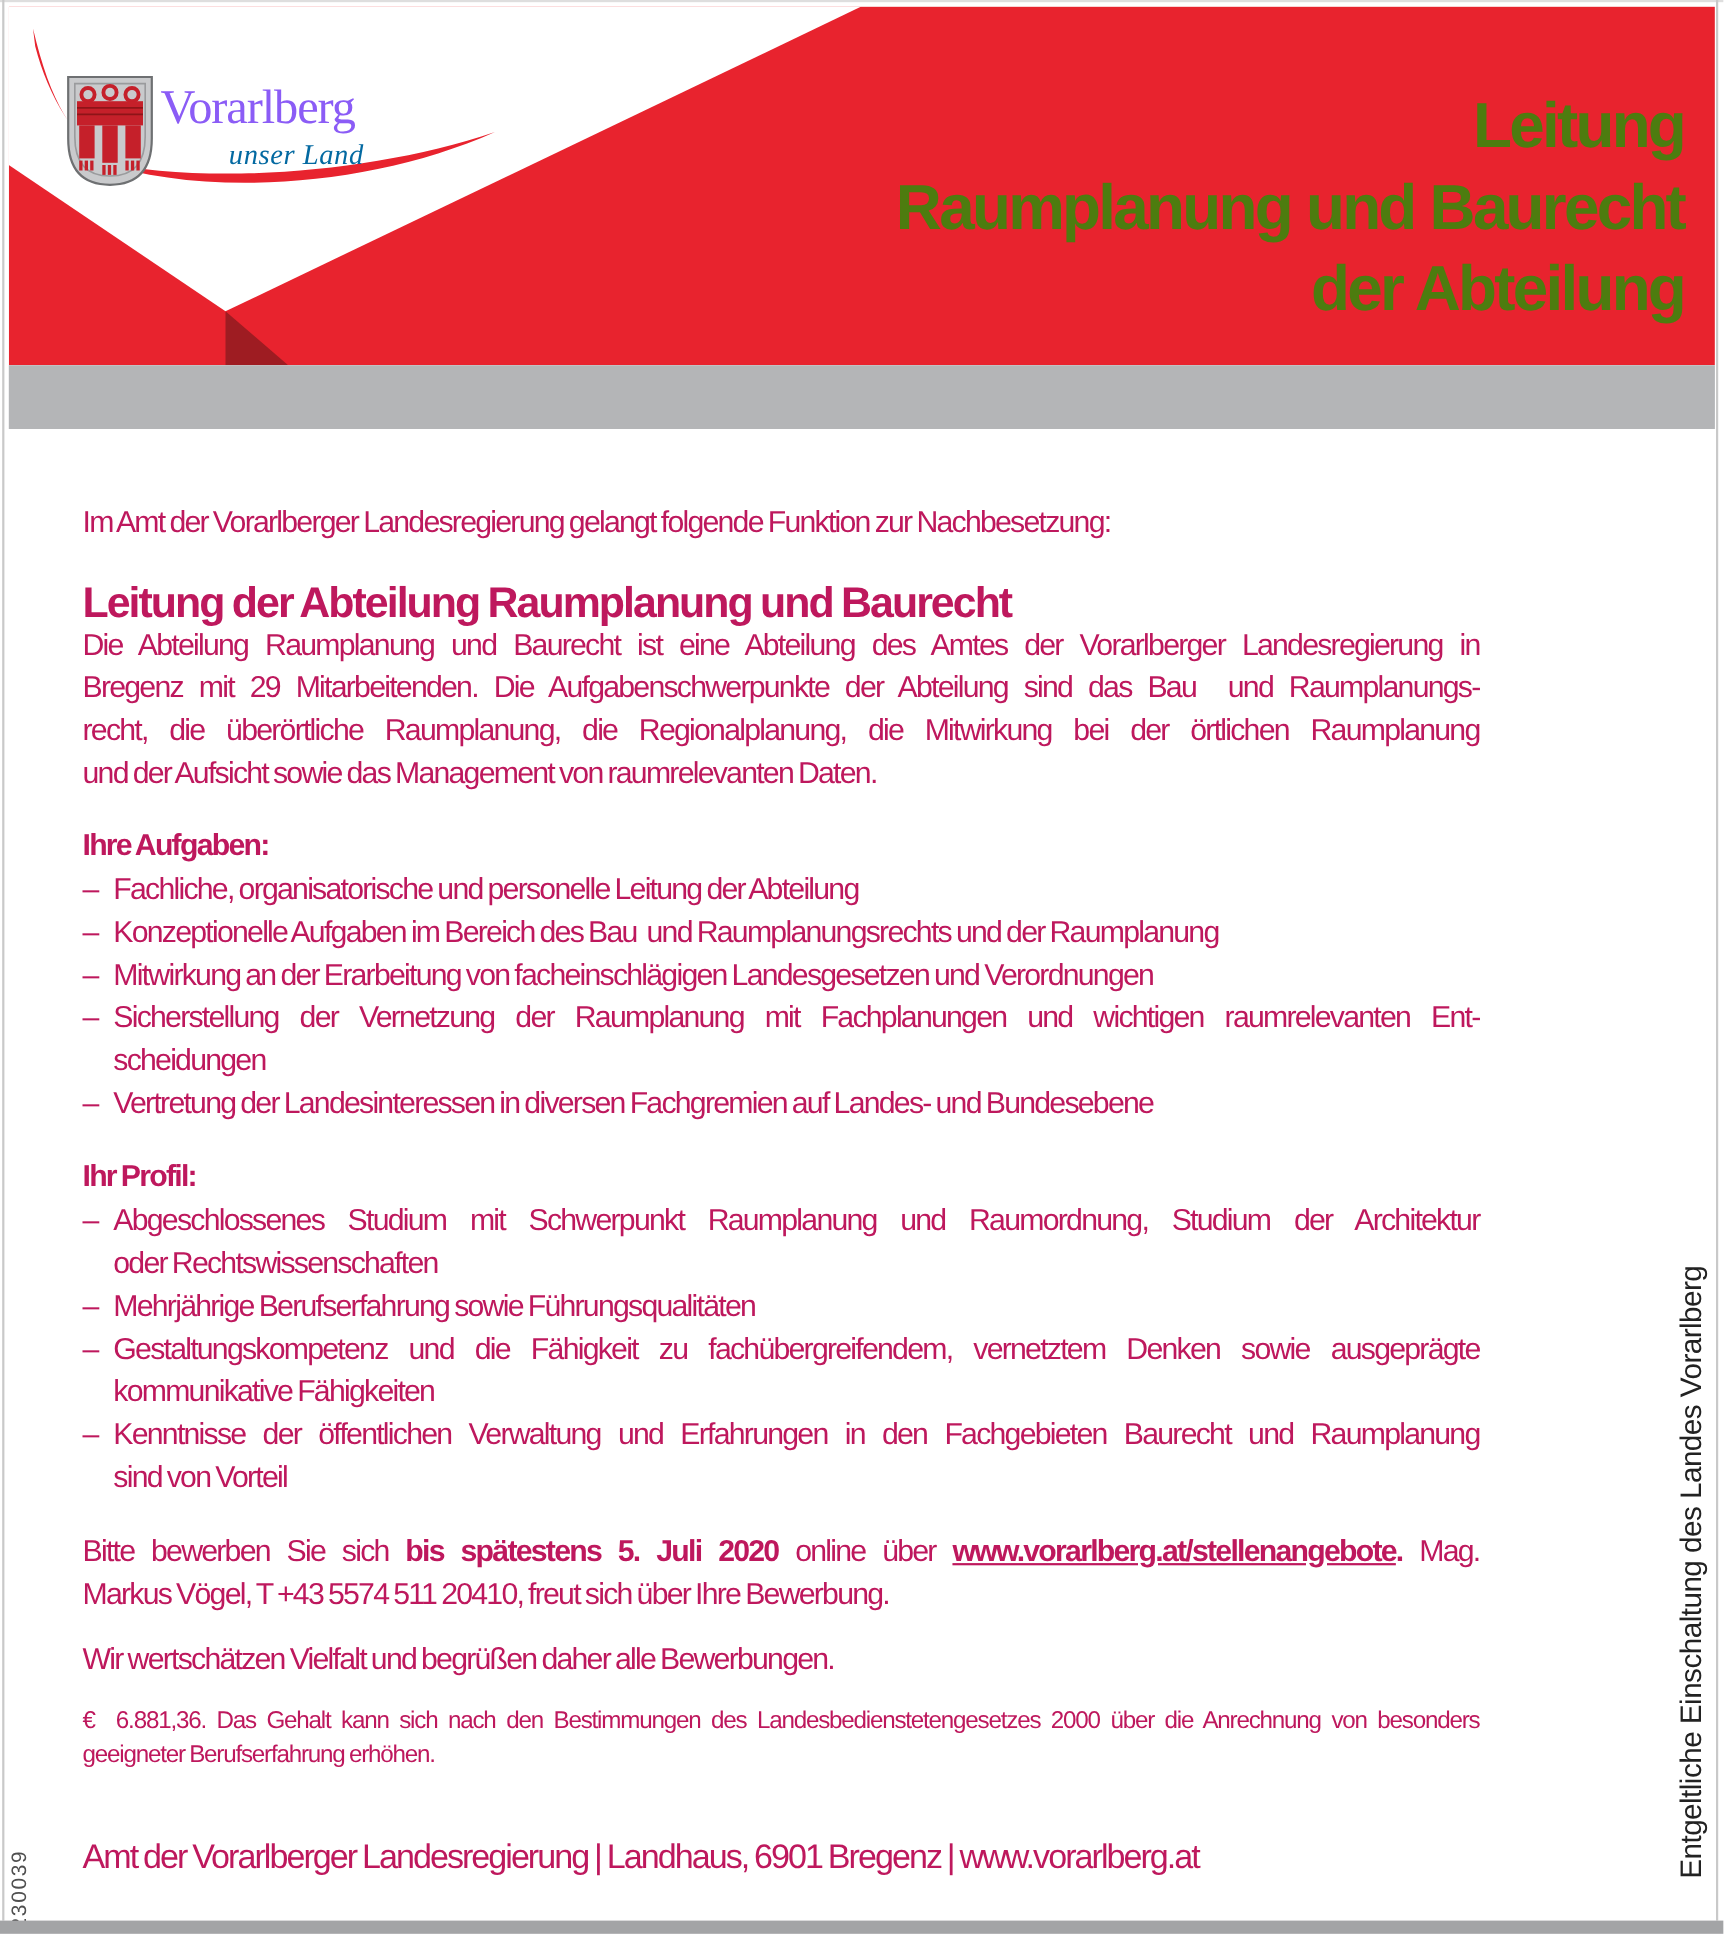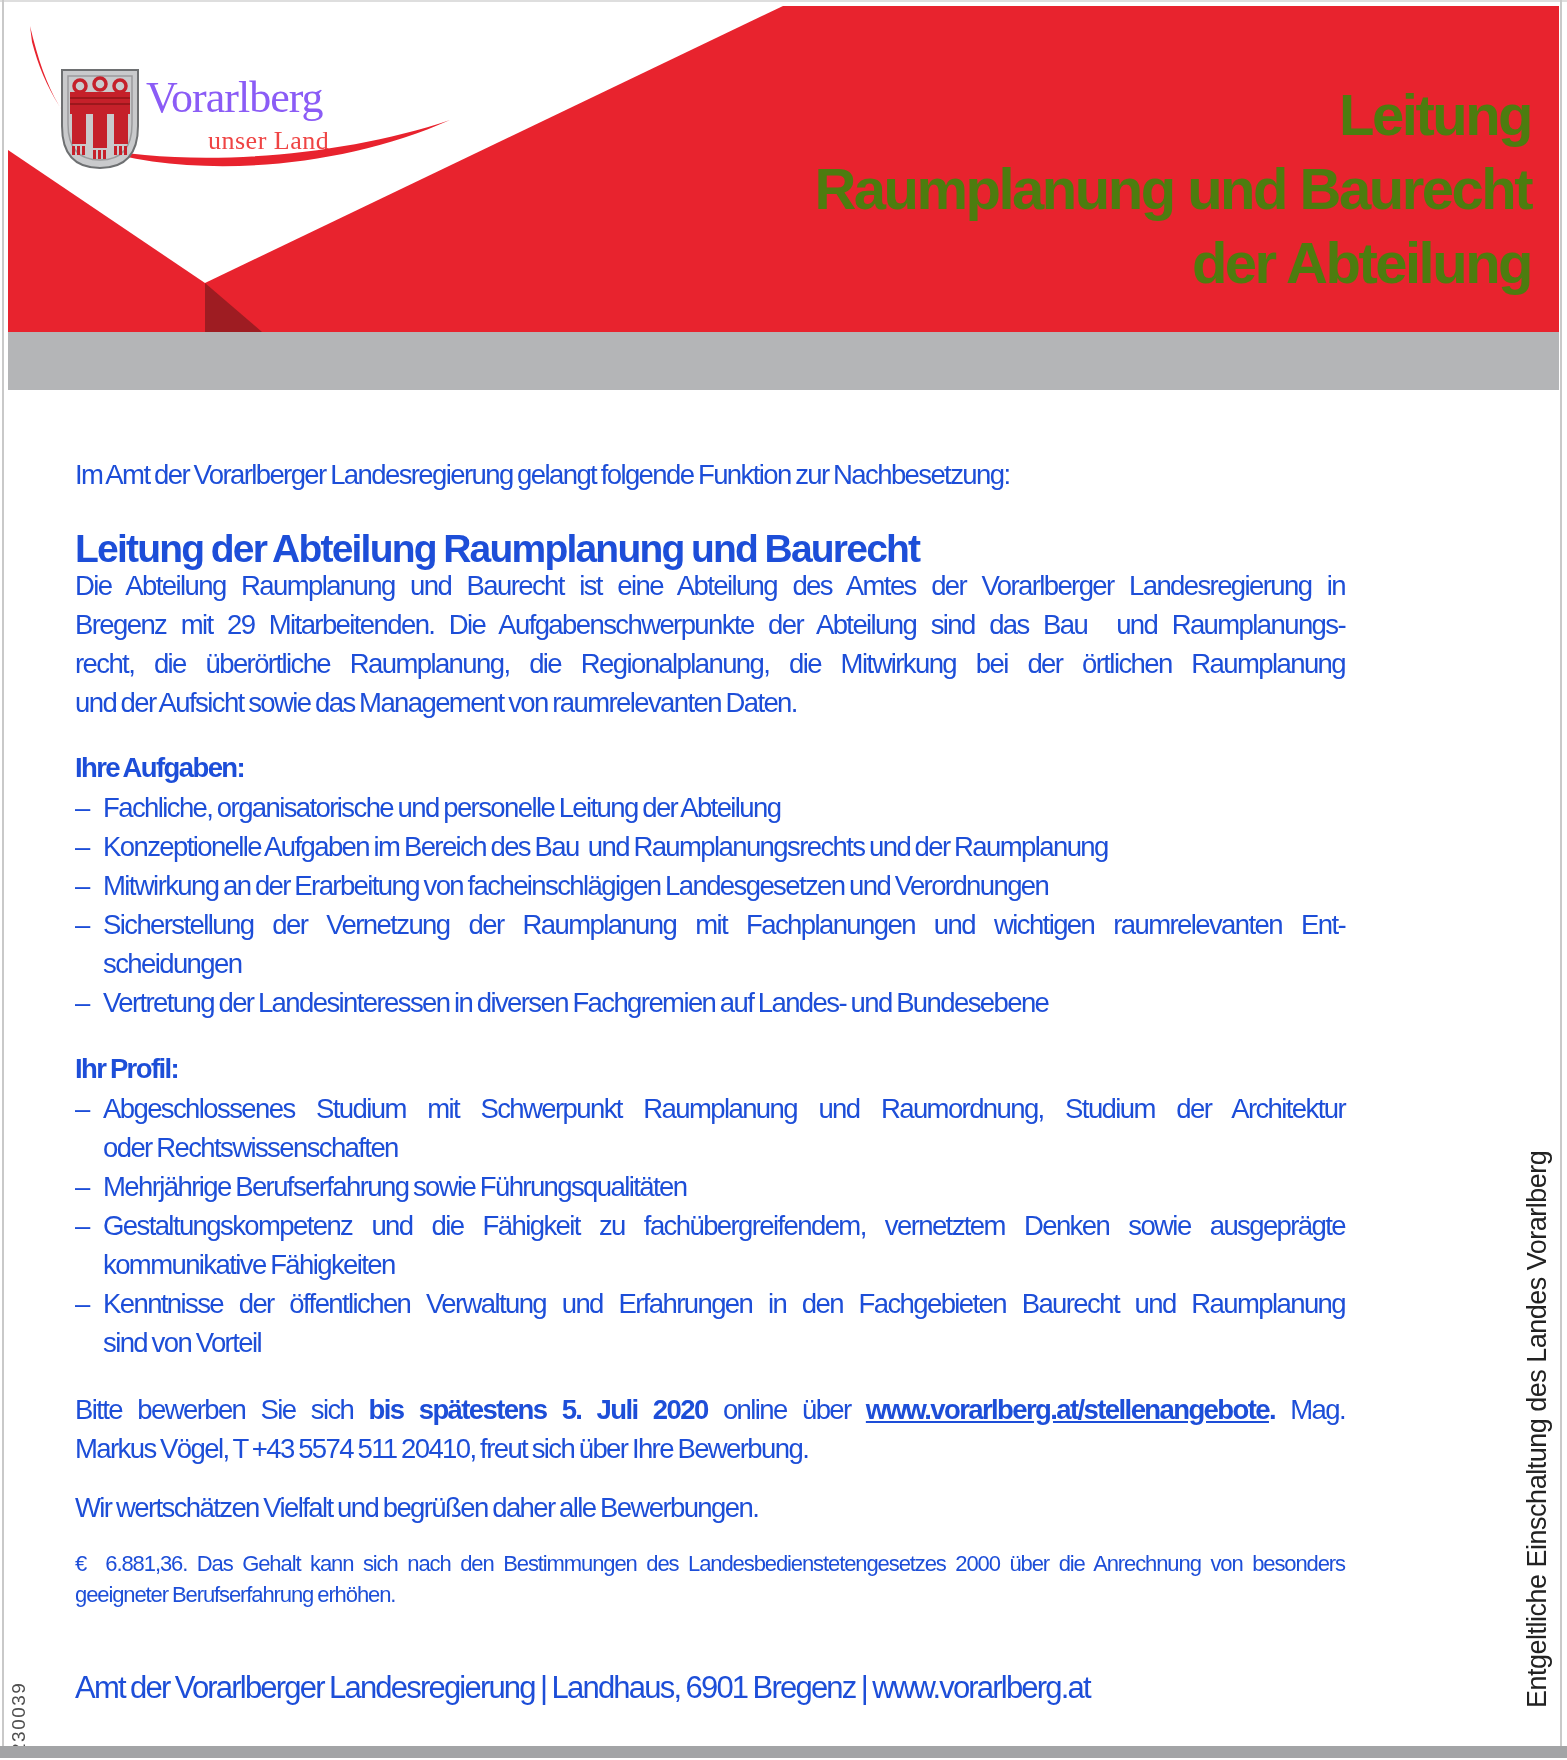--- a/index.html
+++ b/index.html
@@ -15,31 +15,31 @@
 
   
   .header{position:absolute;left:8px;top:6px;width:1551px;height:326px;}
   .header svg{position:absolute;left:0;top:0;}
   .brand-wordmark{
     position:absolute;left:138px;top:66px;font-family:"Liberation Serif", serif;
     font-size:44px;color:#8b5cf6;letter-spacing:-1px;
   }
   .brand-tagline{
     position:absolute;left:200px;top:120px;font-family:"Liberation Serif", serif;
-    font-size:26px;color:#ef4444;letter-spacing:0.5px;
+    font-style:italic;font-size:26px;color:#0369a1;letter-spacing:0.5px;
   }
   .ad-title{
     position:absolute;right:28px;top:72px;text-align:right;color:#4d7c0f;
     font-size:58px;font-weight:bold;line-height:74px;letter-spacing:-2.5px;
   }
   .gray-band{position:absolute;left:8px;top:332px;width:1551px;height:58px;background:#b4b5b7;}
 
   
   .col{position:absolute;left:75px;width:1270px;font-size:27.5px;line-height:39px;
-       letter-spacing:-1.6px;word-spacing:-1.5px;color:#1d4ed8;}
+       letter-spacing:-1.6px;word-spacing:-1.5px;color:#be185d;}
   .line{min-height:39px;white-space:nowrap;}
   .line.j{text-align:justify;text-align-last:justify;white-space:normal;}
   .intro{top:455px;}
   .job-h1{top:526px;font-size:39px;font-weight:bold;line-height:46px;letter-spacing:-1.8px;}
   .desc{top:566px;}
   .section-aufgaben{top:748px;}
   .section-profil{top:1049px;}
   .sec-head{font-weight:bold;height:40px;}
   .bullet{display:flex;}
   .bullet .dash{width:28px;flex:0 0 28px;}

